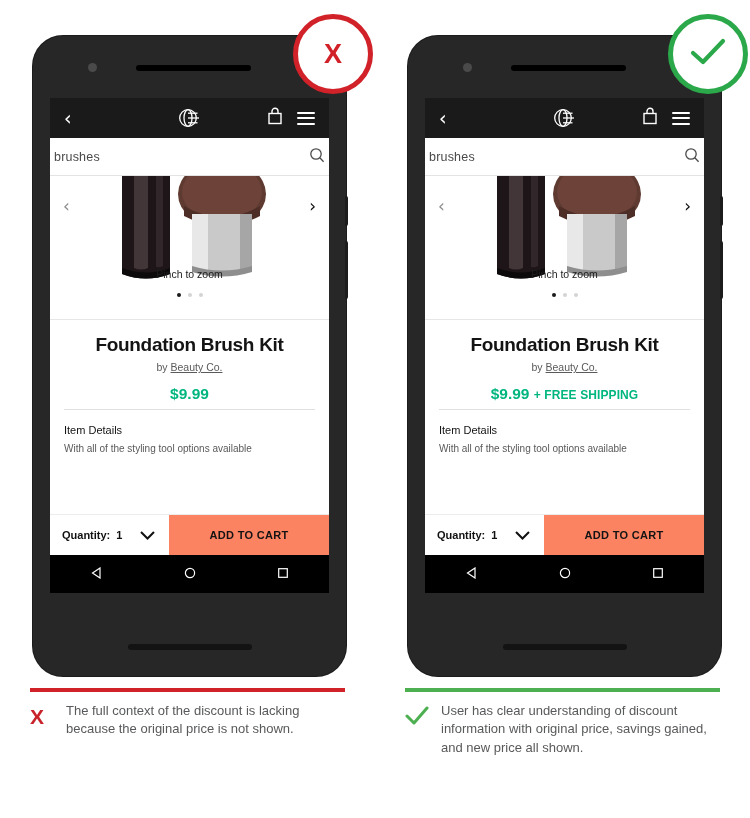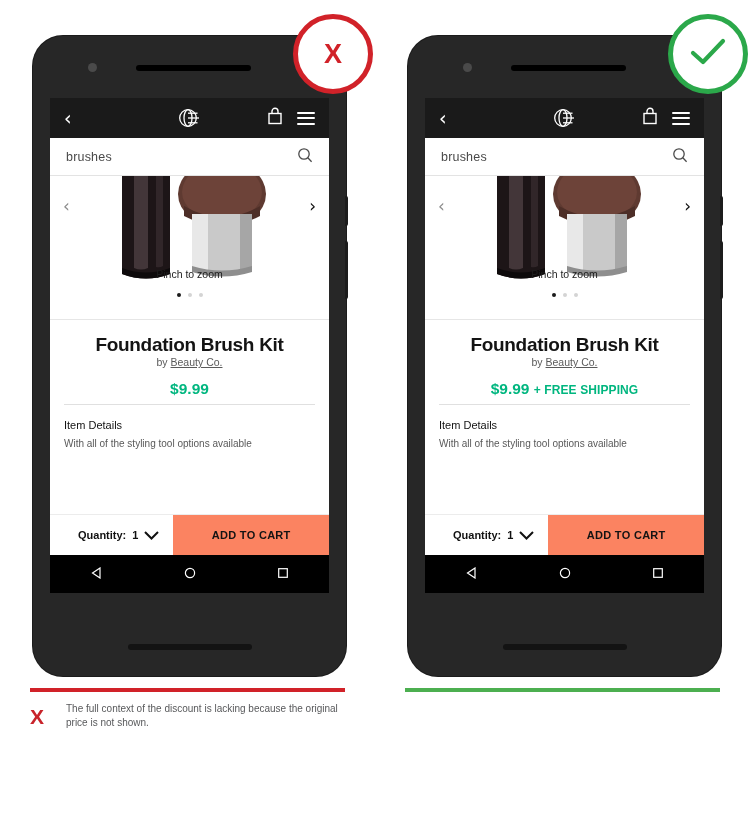--- a/index.html
+++ b/index.html
@@ -129,21 +129,21 @@
     border-radius: 1px;
   }
 
   
   .search-bar {
     height: 38px;
     background: #ffffff;
     border-bottom: 1px solid #e3e3e3;
     display: flex;
     align-items: center;
-    padding: 0 16px;
+    padding: 0 4px;
     box-sizing: border-box;
   }
   .search-text {
     font-size: 12.5px;
     color: #4a4a4a;
     letter-spacing: .2px;
     flex: 1;
   }
 
   
@@ -192,20 +192,21 @@
   .product {
     border-top: 1px solid #e6e6e6;
     padding: 14px 14px 0 14px;
     text-align: center;
   }
   .p-title {
     font-size: 19px;
     font-weight: bold;
     color: #141414;
     letter-spacing: -.3px;
+    margin-bottom: 5px;
   }
   .p-brand {
     font-size: 10.5px;
     color: #5a5a5a;
     margin-bottom: 12px;
   }
   .p-brand u { text-decoration: underline; }
   .p-price-row {
     font-size: 15.5px;
     font-weight: bold;
@@ -252,21 +253,21 @@
     width: 100%;
     height: 40px;
     display: flex;
     background: #ffffff;
     border-top: 1px solid #ececec;
   }
   .qty {
     flex: 1;
     display: flex;
     align-items: center;
-    padding-left: 28px;
+    padding-left: 12px;
     gap: 6px;
   }
   .qty-label { font-size: 11px; font-weight: bold; color: #111111; }
   .qty-val   { font-size: 11px; font-weight: bold; color: #111111; }
   .chevron {
     margin-left: auto;
     margin-right: 14px;
   }
   .cart-btn {
     width: 160px;
@@ -339,21 +340,21 @@
     width: 22px;
     padding-top: 4px;
   }
   .mark-x {
     font-size: 21px;
     font-weight: bold;
     color: #c8232a;
     line-height: 1;
   }
   .caption-text {
-    font-size: 10px;
+    font-size: 13px;
     line-height: 1.42;
     color: #58595b;
   }
 </style>
 </head>
 <body>
 
 <div class="panel panel-left">
 
   <div class="phone">
@@ -619,13 +620,23 @@
 
   <div class="badge success">
     <span>
       <svg width="38" height="30" viewBox="0 0 38 30">
         <polyline points="4,16 14,25 34,4" fill="none" stroke="#2ba84a" stroke-width="4.2" stroke-linecap="round" stroke-linejoin="round"></polyline>
       </svg>
     </span>
   </div>
 
   <div class="caption-rule success"></div>
+  <div class="caption">
+    <div class="caption-mark">
+      <span>
+        <svg width="24" height="20" viewBox="0 0 24 20">
+          <polyline points="2,10 9,17 22,2" fill="none" stroke="#4caf50" stroke-width="3" stroke-linecap="round" stroke-linejoin="round"></polyline>
+        </svg>
+      </span>
+    </div>
+    <div class="caption-text">User has clear understanding of discount information with original price, savings gained, and new price all shown.</div>
+  </div>
 </div>
 
 </body></html>

